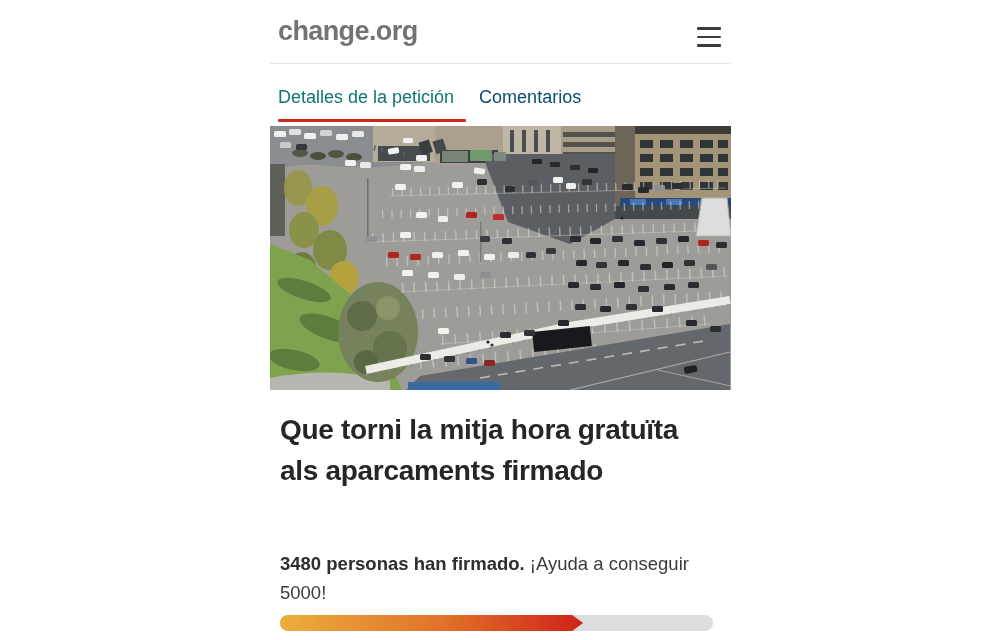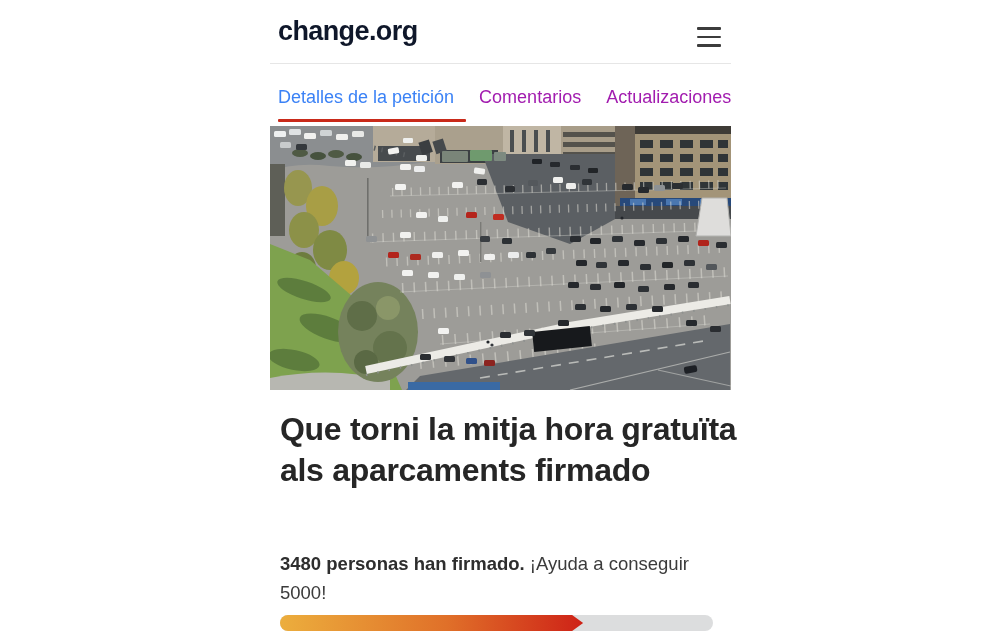--- a/index.html
+++ b/index.html
@@ -3,41 +3,41 @@
 <meta charset="utf-8">
 <style>
   * { margin:0; padding:0; box-sizing:border-box; }
   html,body { width:1000px; height:640px; background:#ffffff; overflow:hidden;
               font-family:"Liberation Sans", sans-serif; }
   .page { position:relative; width:1000px; height:640px; background:#fff; }
   .content { position:absolute; left:270px; top:0; width:461px; height:640px; }
 
   
   .logo { position:absolute; left:8px; top:16px; font-size:27px; font-weight:bold;
-          letter-spacing:-0.6px; color:#0f172a; cursor:pointer; }
+          letter-spacing:-0.6px; color:#737373; cursor:pointer; }
   .menu-btn { position:absolute; left:427px; top:27px; width:24px; height:20px;
               display:flex; flex-direction:column; justify-content:space-between; cursor:pointer; }
   .menu-btn span { display:block; height:2.6px; background:#3c3c3c; border-radius:1px; }
   .header-divider { position:absolute; left:0; top:63px; width:461px; height:1px; background:#e6e6e6; }
 
   
   .tabs { position:absolute; left:8px; top:82px; width:453px; height:30px;
           display:flex; gap:25px; white-space:nowrap; overflow:hidden; }
-  .tab { font-size:18px; line-height:30px; color:#a21caf; cursor:pointer; flex:0 0 auto; }
-  .tab.active { color:#3b82f6; }
+  .tab { font-size:18px; line-height:30px; color:#0c4a6e; cursor:pointer; flex:0 0 auto; }
+  .tab.active { color:#0f766e; }
   .tab-underline { position:absolute; left:8px; top:119px; width:188px; height:3.4px;
                    background:#c92a1a; border-radius:1px; }
 
   
   .photo { position:absolute; left:0; top:126px; width:461px; height:264px; overflow:hidden; }
   .photo svg { display:block; }
 
   
   .title { position:absolute; left:10px; top:409px; width:450px; color:#262626;
-           font-size:32px; font-weight:bold; letter-spacing:-0.3px; }
+           font-size:28px; font-weight:bold; letter-spacing:-0.3px; }
   .title div { line-height:41px; white-space:nowrap; }
   .signed { position:absolute; left:10px; top:549px; width:432px; font-size:18.5px;
             line-height:29px; color:#3b3b3b; }
   .signed b { color:#2e2e2e;margin-top:8px; }
 
   
   .progress-track { position:absolute; left:10px; top:615px; width:433px; height:16px;
                     background:#dcddde; border-radius:8px; overflow:hidden; }
   .progress-fill { height:100%; width:70%;
                    background:linear-gradient(90deg,#ecae3d 0%, #e07029 55%, #ce2217 100%);
@@ -53,21 +53,20 @@
     <div class="menu-btn">
       <span></span>
       <span></span>
       <span></span>
     </div>
     <div class="header-divider"></div>
 
     <div class="tabs">
       <div class="tab active">Detalles de la petición</div>
       <div class="tab">Comentarios</div>
-      <div class="tab">Actualizaciones</div>
     </div>
     <div class="tab-underline"></div>
 
     <div class="photo">
       <svg width="461" height="264" viewBox="0 0 461 264">
 
         <rect width="461" height="264" fill="#9d9c98"></rect>
 
         <path d="M0 0 H215 V22 Q140 46 60 40 Q22 36 0 46 Z" fill="#8b8e90"></path>
 

